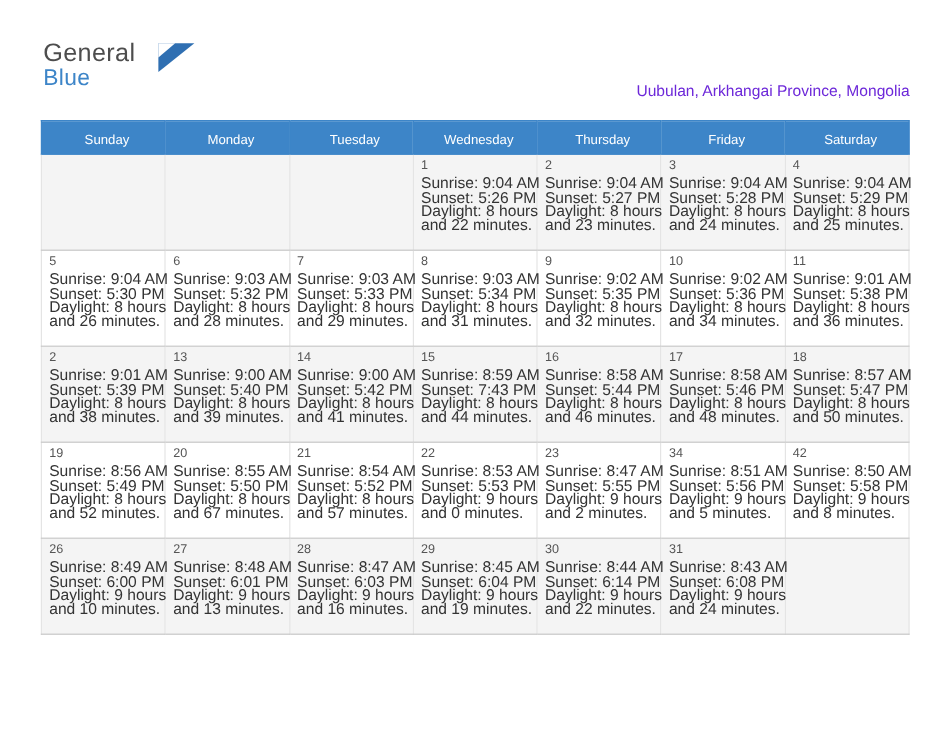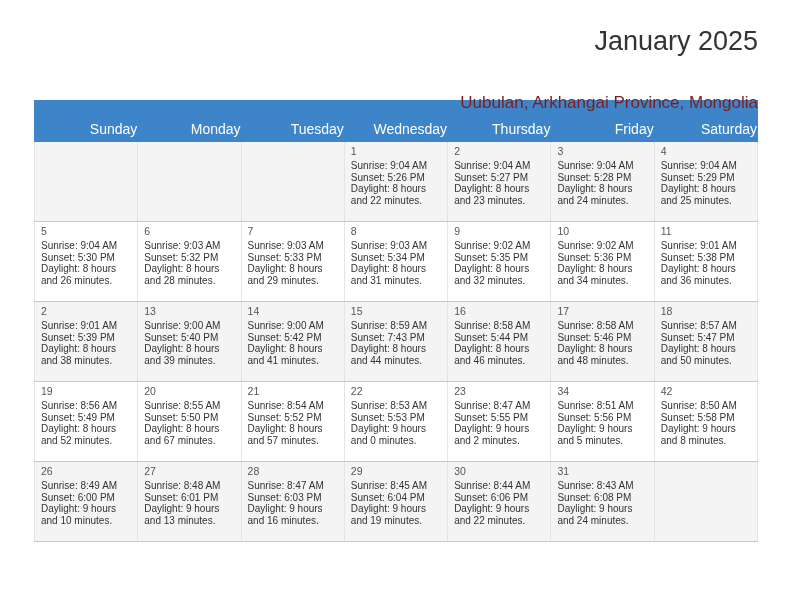--- a/index.html
+++ b/index.html
@@ -69,39 +69,38 @@
     top: 4px;
     font-size: 27px;
     color: #333333;
     font-weight: normal;
     text-align: right;
   }
   .subtitle {
     position: absolute;
     right: 0;
     top: 46px;
-    font-size: 17px;
-    color: #7f1d1d;
+    font-size: 13px;
+    color: #6d28d9;
     text-align: right;
-    margin-top: 25px;
   }
   
   table.calendar {
     width: 724px;
     border-collapse: collapse;
     table-layout: fixed;
     margin-top: 2px;
   }
   table.calendar th {
     background: #3d85c8;
     color: #ffffff;
-    font-size: 14px;
+    font-size: 11px;
     font-weight: normal;
-    text-align: right;
-    padding: 20px 0 4px 6px;
+    text-align: center;
+    padding: 8px 0 4px 6px;
     height: 15px;
     border: 1px solid #3d85c8;
   }
   table.calendar td {
     vertical-align: top;
     border-bottom: 1px solid #c8c8c8;
     border-left: 1px solid #e4e4e4;
     border-right: 1px solid #e4e4e4;
     height: 72px;
     padding: 3px 5px 4px 6px;
@@ -113,35 +112,40 @@
   td.empty {
     background: #f4f4f4 !important;
   }
   .daynum {
     font-size: 10.5px;
     color: #555555;
     margin-bottom: 3px;
     line-height: 12px;
   }
   .info {
-    font-size: 10px;
+    font-size: 13px;
     color: #333333;
     line-height: 11.6px;
   }
   .info div {
     white-space: nowrap;
   }
 </style>
 </head>
 <body>
 
 <div class="page">
 
   <div class="header">
-    <div class="title">January 2025</div>
+    <div class="logo">
+      <span class="logo-general">General</span>
+      <span class="logo-blue">Blue</span>
+      <span class="logo-flag"></span>
+      <span class="logo-flag-2"></span>
+    </div>
     <div class="subtitle">Uubulan, Arkhangai Province, Mongolia</div>
   </div>
 
   <table class="calendar">
     <thead>
       <tr>
         <th>Sunday</th>
         <th>Monday</th>
         <th>Tuesday</th>
         <th>Wednesday</th>
@@ -421,21 +425,21 @@
               <div>Sunrise: 8:45 AM</div>
               <div>Sunset: 6:04 PM</div>
               <div>Daylight: 9 hours</div>
               <div>and 19 minutes.</div>
             </div>
           </td>
           <td>
             <div class="daynum">30</div>
             <div class="info">
               <div>Sunrise: 8:44 AM</div>
-              <div>Sunset: 6:06 PM</div>
+              <div>Sunset: 6:14 PM</div>
               <div>Daylight: 9 hours</div>
               <div>and 22 minutes.</div>
             </div>
           </td>
           <td>
             <div class="daynum">31</div>
             <div class="info">
               <div>Sunrise: 8:43 AM</div>
               <div>Sunset: 6:08 PM</div>
               <div>Daylight: 9 hours</div>

